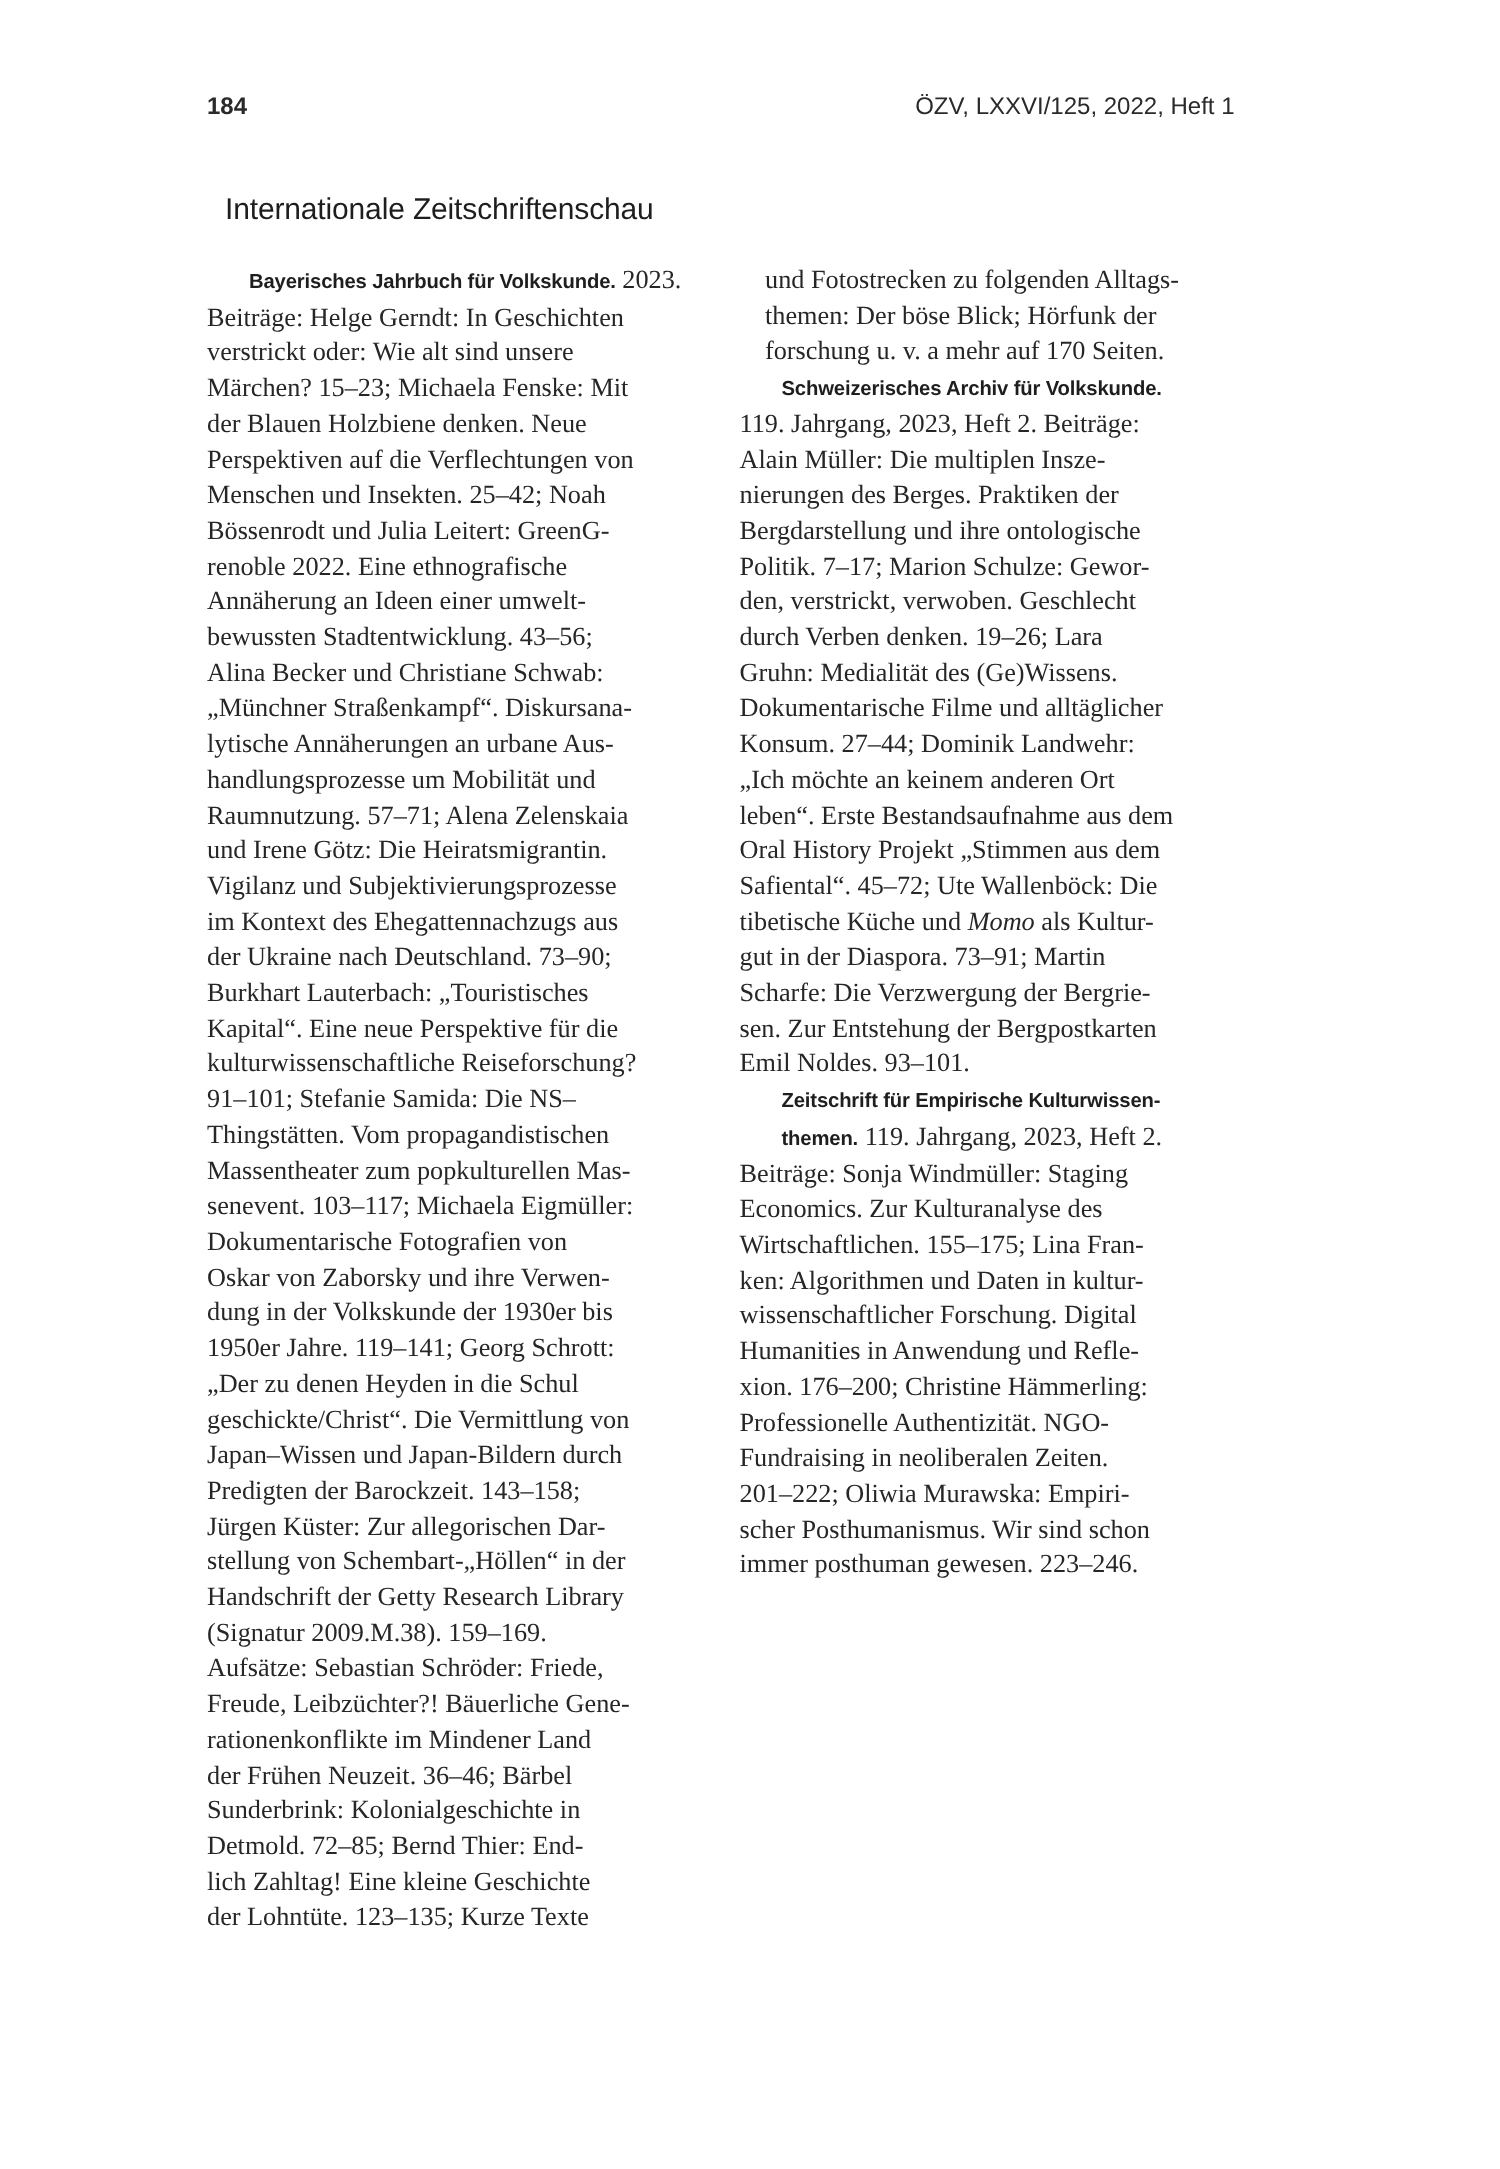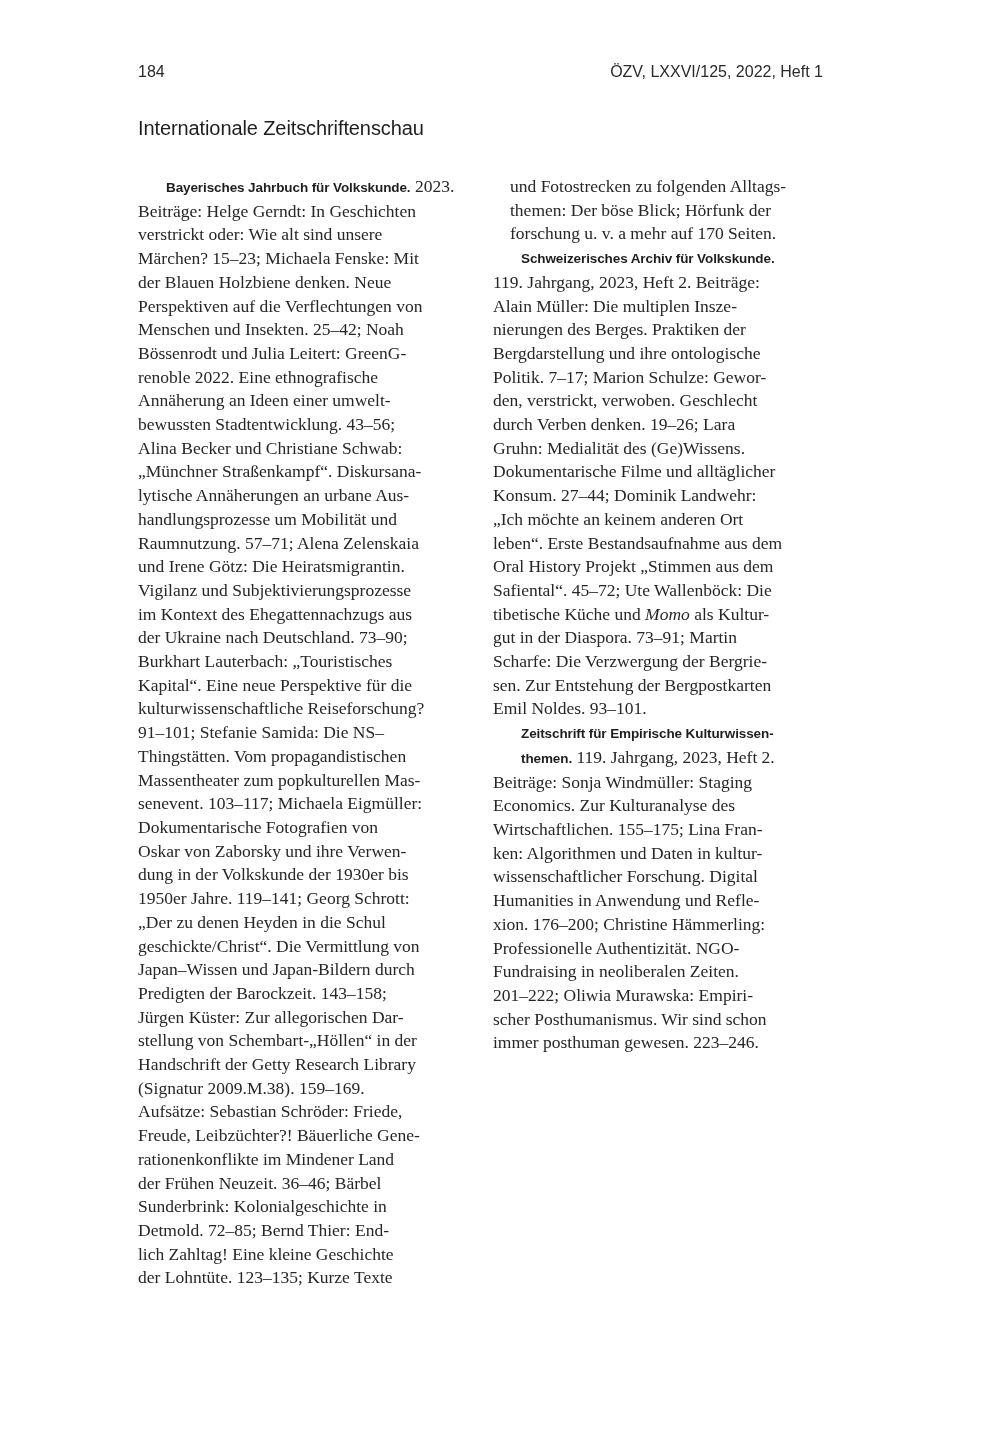--- a/index.html
+++ b/index.html
@@ -1,22 +1,22 @@
 <!DOCTYPE html>
 <html><head>
   <meta charset="utf-8">
   <style>
     html, body { margin: 0; padding: 0; background: #ffffff; }
     body { width: 1000px; height: 1446px; position: relative; overflow: hidden; color: #222222; }
     .running-head { position: absolute; top: 63px; left: 138px; width: 685px; height: 24px;
       font-family: "Liberation Sans", sans-serif; font-size: 16px; color: #2a2a2a; }
-    .page-num { position: absolute; left: 0; top: 0; }
+    .page-num { position: absolute; left: 0; top: 0; font-weight: bold; }
     .journal-ref { position: absolute; right: 0; top: 0; }
     .section-title { position: absolute; top: 117px; left: 138px;
-      font-family: "Liberation Sans", sans-serif; font-size: 20px; color: #1e1e1e; margin: 0; font-weight: normal; letter-spacing: -0.1px; }
+      font-family: "Liberation Sans", sans-serif; font-size: 20px; color: #1e1e1e; margin: 12px; font-weight: normal; letter-spacing: -0.1px; }
     .col { position: absolute; top: 175px; width: 335px; }
     .col-left { left: 138px; }
     .col-right { left: 493px; }
     .entry { margin: 0; padding-left: 17px; text-indent: -17px;
       font-family: "Liberation Serif", serif; font-size: 17.5px; line-height: 23.7px; color: #262626; }
     .entry-title { font-family: "Liberation Sans", sans-serif; font-size: 13.5px; font-weight: bold; color: #1e1e1e; letter-spacing: -0.1px; padding-left: 28px; }
     .line { display: block; white-space: nowrap; }
     .line.first { }
     em { font-style: italic; }
   </style>

